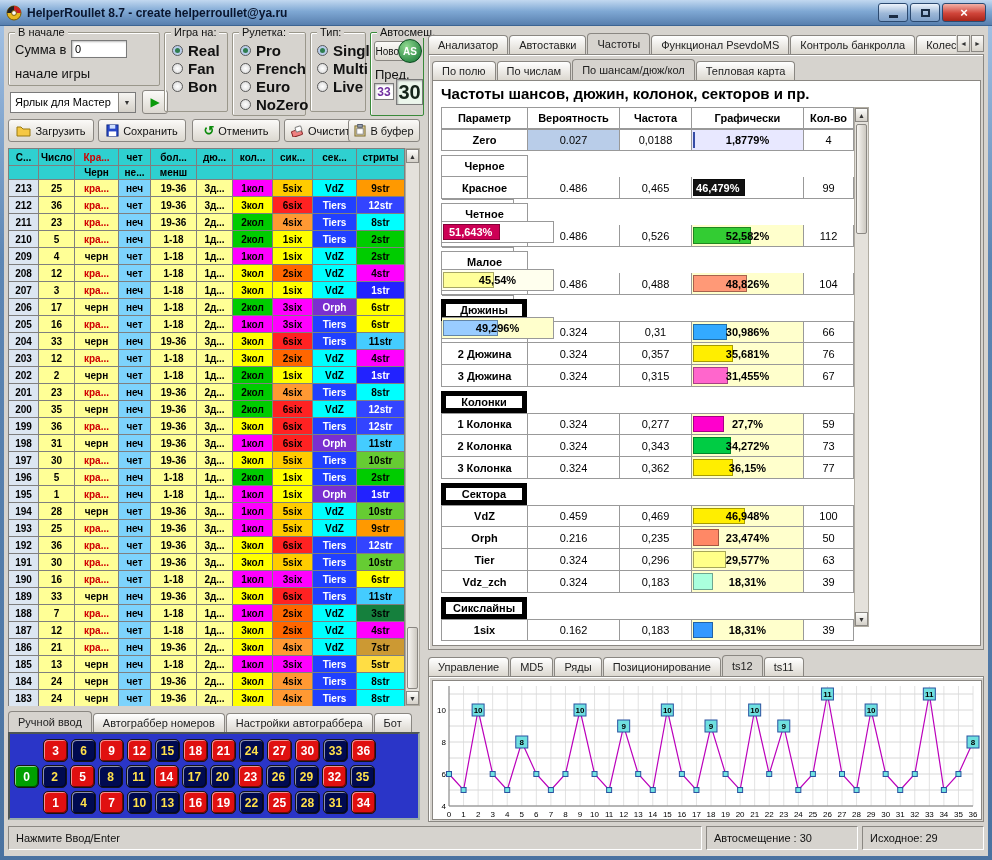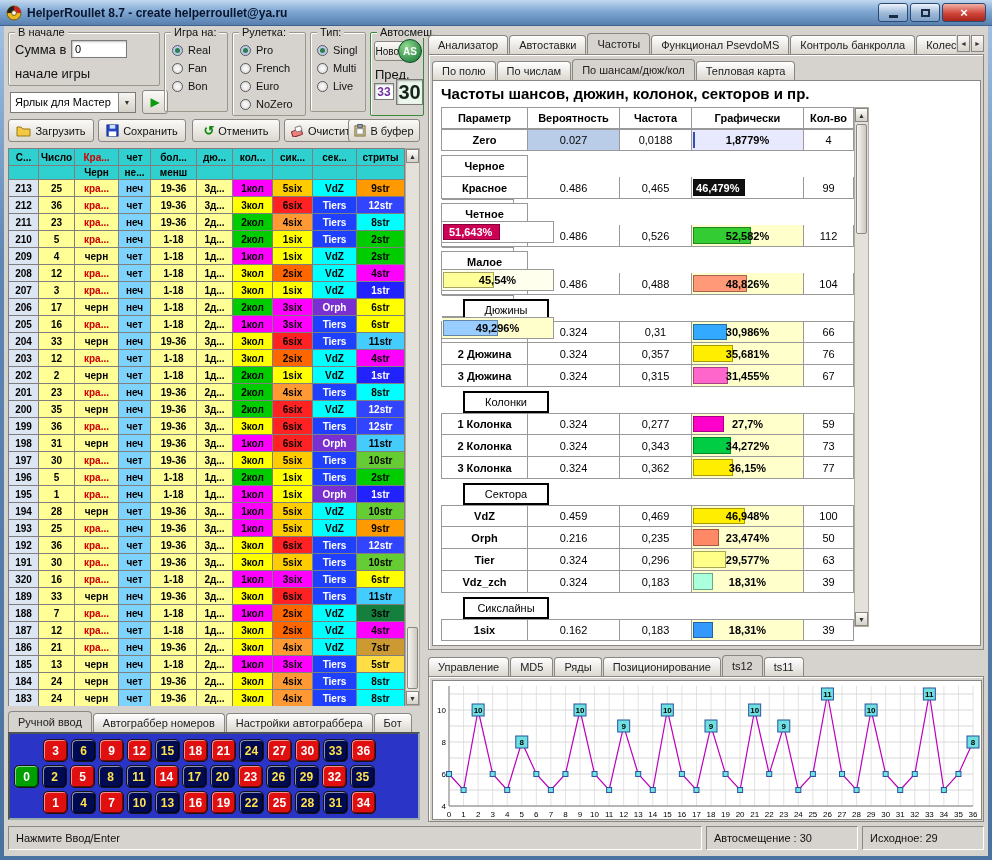--- a/index.html
+++ b/index.html
@@ -15,21 +15,21 @@
   .client{position:absolute;left:4px;top:26px;width:984px;height:830px;background:#d6d3ce;}
 
   
   .gbox{position:absolute;border:1px solid #9a978b;box-shadow:inset 1px 1px 0 #fff;border-radius:2px;}
   .gbox-label{position:absolute;top:-7px;left:6px;background:#d6d3ce;padding:0 3px;font-size:11px;color:#111;}
   .gbox.green{border-color:#3a8a3a;}
   .smalltext{font-size:13px;color:#111;}
   .radio-row{display:flex;align-items:center;gap:5px;height:18px;}
   .radio{width:11px;height:11px;border-radius:50%;border:1px solid #5a5a5a;background:radial-gradient(#ffffff,#d4d4d4);display:flex;align-items:center;justify-content:center;}
   .radio.sel::after{content:"";width:5px;height:5px;border-radius:50%;background:#2f7d4f;}
-  .radio-label{font-size:11px;color:#111;}
+  .radio-label{font-size:15px;color:#111;font-weight:bold;}
   .tinput{border:1px solid #7a7a7a;box-shadow:inset 1px 1px 2px #bbb;background:#fff;font-size:11px;padding:1px 3px;font-family:"Liberation Sans",sans-serif;}
   .btn{border:1px solid #8a8782;border-radius:3px;background:linear-gradient(#fbfaf8,#dcd8d0);font-size:11px;color:#111;display:flex;align-items:center;justify-content:center;gap:4px;}
   .combo{position:absolute;display:flex;border:1px solid #7a7a7a;background:#fff;}
   .combo-text{flex:1;font-size:11px;padding:3px 4px;white-space:nowrap;overflow:hidden;}
   .combo-btn{width:17px;background:linear-gradient(#f6f5f2,#d4d0c8);border-left:1px solid #8a8782;display:flex;align-items:center;justify-content:center;font-size:7px;color:#333;}
   .as-circle{position:absolute;width:24px;height:24px;border-radius:50%;border:1px solid #0a4a1f;background:radial-gradient(circle at 35% 30%,#8fd98f,#0f6f2f);color:#fff;font-size:10px;font-weight:bold;display:flex;align-items:center;justify-content:center;}
   .prev-box{position:absolute;border:1px solid #7a7a7a;box-shadow:inset 1px 1px 2px #bbb;background:#fff;color:#7030a0;font-size:12px;font-weight:bold;display:flex;align-items:center;justify-content:center;}
   .big-num{position:absolute;border:1px solid #7a7a7a;box-shadow:inset 1px 1px 2px #aaa;background:#ecf7ec;color:#15241a;font-size:20px;font-weight:bold;display:flex;align-items:center;justify-content:center;}
 
   
@@ -68,21 +68,21 @@
   .freq-title{position:absolute;left:8px;top:4px;font-size:15px;font-weight:bold;color:#000;}
   .freq-table{position:absolute;left:8px;top:26px;width:370px;}
   .frow{display:flex;height:22px;border-left:1px solid #999;}
   .fhrow .fcell{border-top:1px solid #999;font-weight:bold;}
   .topb .fcell{border-top:1px solid #999;}
   .fgap{margin-top:4px;flex-direction:column;}
   .fsecrow{border-left:none;}
   .fcell{flex:0 0 auto;border-right:1px solid #999;border-bottom:1px solid #999;background:#fff;display:flex;align-items:center;justify-content:center;font-size:11px;color:#000;height:100%;overflow:hidden;white-space:nowrap;}
   .f0{width:86px;}.f1{width:92px;}.f2{width:72px;}.f3{width:112px;}.f4{width:50px;}
   .fparam{font-weight:bold;}
-  .fsec{font-weight:normal;border:2px solid #000000;margin-left:22px;}
+  .fsec{font-weight:bold;border:5px solid #000000;}
   .sel{background:#b9cde9;}
   .fbar{position:relative;background:#ffffcc;}
   .bar{position:absolute;left:1px;top:2px;bottom:2px;border:1px solid rgba(0,0,0,0.35);}
   .barlabel{position:absolute;left:0;top:0;height:100%;width:100%;display:flex;align-items:center;justify-content:center;font-size:11px;font-weight:bold;color:#000;}
 
   
   .numpad{position:absolute;left:4px;top:706px;width:412px;height:88px;background:#2a35c8;border:2px inset #9aa;padding:5px 4px;}
   .nrow{display:flex;gap:3px;margin-bottom:3px;}
   .nrow.offset{margin-left:29px;}
   .ntile{width:25px;height:23px;border-radius:5px;border:1px solid #151515;box-shadow:inset 1px 1px 0 rgba(255,255,255,.55),inset -1px -1px 0 rgba(0,0,0,.5);display:flex;align-items:center;justify-content:center;font-size:12px;font-weight:bold;color:#fff;}
@@ -542,21 +542,21 @@
             <div class="scell c2 t-red">кра...</div>
             <div class="scell c3">чет</div>
             <div class="scell c4">19-36</div>
             <div class="scell c5">3д...</div>
             <div class="scell c6" style="background: rgb(255, 255, 0);">3кол</div>
             <div class="scell c7" style="background: rgb(255, 204, 0);">5six</div>
             <div class="scell c8" style="background: rgb(32, 64, 255); color: rgb(255, 255, 255);">Tiers</div>
             <div class="scell c9" style="background: rgb(102, 204, 51);">10str</div>
           </div>
           <div class="srow">
-            <div class="scell c0">320</div>
+            <div class="scell c0">190</div>
             <div class="scell c1">16</div>
             <div class="scell c2 t-red">кра...</div>
             <div class="scell c3">чет</div>
             <div class="scell c4">1-18</div>
             <div class="scell c5">2д...</div>
             <div class="scell c6" style="background: rgb(255, 0, 255);">1кол</div>
             <div class="scell c7" style="background: rgb(255, 0, 255);">3six</div>
             <div class="scell c8" style="background: rgb(32, 64, 255); color: rgb(255, 255, 255);">Tiers</div>
             <div class="scell c9" style="background: rgb(255, 255, 0);">6str</div>
           </div>

